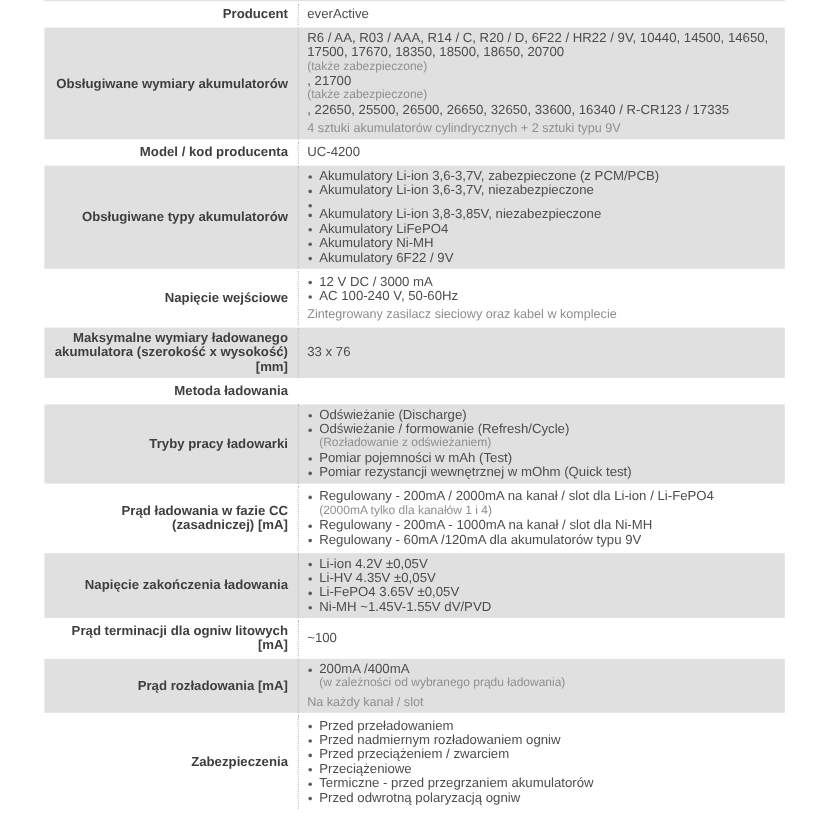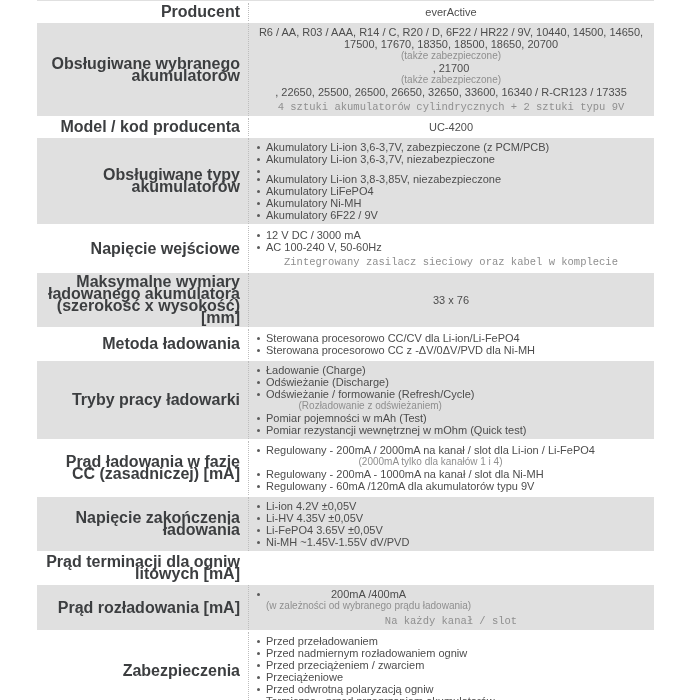--- a/index.html
+++ b/index.html
@@ -40,70 +40,68 @@
     display: flex;
     flex-direction: column;
     justify-content: center;
     box-sizing: border-box;
   }
   .label-cell {
     width: 211px;
     flex: none;
     text-align: right;
     padding: 3px 8px 3px 4px;
-    font-size: 16px;
+    font-size: 11px;
     line-height: 12px;
     font-weight: 700;
     color: var(--label-color);
   }
   .value-cell {
     flex: 1;
     border-left: 1px dotted var(--divider);
     padding: 3px 8px 3px 7px;
     font-size: 11px;
     line-height: 12px;
     color: var(--text-color);
-    text-align: center;
   }
   .line { margin: 0; }
   .line.bullet { display: flex; }
   .dot {
     width: 3px;
     height: 3px;
     border-radius: 50%;
     background: #5a5a5a;
     flex: none;
     margin: 5px 6px 0 1px;
   }
   .seg.muted {
     color: var(--muted-color);
     font-size: 10px;
   }
   .line.note {
     color: var(--muted-color);
     font-size: 10.5px;
     margin-top: 3px;
-    font-family: Liberation Mono, monospace;
   }
   .line.note .seg { font-size: 10.5px; color: var(--muted-color); }
 </style>
 </head>
 <body>
 
 <div class="spec-table">
   <div class="top-sliver"></div>
 
 <div class="row">
       <div class="cell label-cell">Producent</div>
       <div class="cell value-cell">
         <div class="line plain"><span class="parts"><span class="seg">everActive</span></span></div>
       </div>
     </div>
     <div class="row shade">
-      <div class="cell label-cell">Obsługiwane wybranego akumulatorów</div>
+      <div class="cell label-cell">Obsługiwane wymiary akumulatorów</div>
       <div class="cell value-cell">
         <div class="line plain"><span class="parts"><span class="seg">R6 / AA, R03 / AAA, R14 / C, R20 / D, 6F22 / HR22 / 9V, 10440, 14500, 14650, 17500, 17670, 18350, 18500, 18650, 20700 </span><div class="seg muted">(także zabezpieczone)</div><span class="seg">, 21700 </span><div class="seg muted">(także zabezpieczone)</div><span class="seg">, 22650, 25500, 26500, 26650, 32650, 33600, 16340 / R-CR123 / 17335</span></span></div>
         <div class="line note"><span class="parts"><span class="seg">4 sztuki akumulatorów cylindrycznych + 2 sztuki typu 9V</span></span></div>
       </div>
     </div>
     <div class="row">
       <div class="cell label-cell">Model / kod producenta</div>
       <div class="cell value-cell">
         <div class="line plain"><span class="parts"><span class="seg">UC-4200</span></span></div>
       </div>
@@ -155,40 +153,26 @@
       </div>
     </div>
     <div class="row shade">
       <div class="cell label-cell">Maksymalne wymiary ładowanego akumulatora (szerokość x wysokość) [mm]</div>
       <div class="cell value-cell">
         <div class="line plain"><span class="parts"><span class="seg">33 x 76</span></span></div>
       </div>
     </div>
     <div class="row">
       <div class="cell label-cell">Metoda ładowania</div>
-      <div class="cell value-cell">
-        <div class="line bullet">
-          <span class="dot"></span>
-          <span class="parts"><span class="seg">Sterowana procesorowo CC/CV dla Li-ion/Li-FePO4</span></span>
-        </div>
-        <div class="line bullet">
-          <span class="dot"></span>
-          <span class="parts"><span class="seg">Sterowana procesorowo CC z -ΔV/0ΔV/PVD dla Ni-MH</span></span>
-        </div>
-      </div>
     </div>
     <div class="row shade">
       <div class="cell label-cell">Tryby pracy ładowarki</div>
       <div class="cell value-cell">
         <div class="line bullet">
           <span class="dot"></span>
-          <span class="parts"><span class="seg">Ładowanie (Charge)</span></span>
-        </div>
-        <div class="line bullet">
-          <span class="dot"></span>
           <span class="parts"><span class="seg">Odświeżanie (Discharge)</span></span>
         </div>
         <div class="line bullet">
           <span class="dot"></span>
           <span class="parts"><span class="seg">Odświeżanie / formowanie (Refresh/Cycle)</span><div class="seg muted"> (Rozładowanie z odświeżaniem)</div></span>
         </div>
         <div class="line bullet">
           <span class="dot"></span>
           <span class="parts"><span class="seg">Pomiar pojemności w mAh (Test)</span></span>
         </div>
@@ -231,20 +215,23 @@
           <span class="parts"><span class="seg">Li-FePO4 3.65V ±0,05V</span></span>
         </div>
         <div class="line bullet">
           <span class="dot"></span>
           <span class="parts"><span class="seg">Ni-MH ~1.45V-1.55V dV/PVD</span></span>
         </div>
       </div>
     </div>
     <div class="row">
       <div class="cell label-cell">Prąd terminacji dla ogniw litowych [mA]</div>
+      <div class="cell value-cell">
+        <div class="line plain"><span class="parts"><span class="seg">~100</span></span></div>
+      </div>
     </div>
     <div class="row shade">
       <div class="cell label-cell">Prąd rozładowania [mA]</div>
       <div class="cell value-cell">
         <div class="line bullet">
           <span class="dot"></span>
           <span class="parts"><span class="seg">200mA /400mA</span><div class="seg muted"> (w zależności od wybranego prądu ładowania)</div></span>
         </div>
         <div class="line note"><span class="parts"><span class="seg">Na każdy kanał / slot</span></span></div>
       </div>
@@ -263,21 +250,21 @@
         <div class="line bullet">
           <span class="dot"></span>
           <span class="parts"><span class="seg">Przed przeciążeniem / zwarciem</span></span>
         </div>
         <div class="line bullet">
           <span class="dot"></span>
           <span class="parts"><span class="seg">Przeciążeniowe</span></span>
         </div>
         <div class="line bullet">
           <span class="dot"></span>
+          <span class="parts"><span class="seg">Termiczne - przed przegrzaniem akumulatorów</span></span>
+        </div>
+        <div class="line bullet">
+          <span class="dot"></span>
           <span class="parts"><span class="seg">Przed odwrotną polaryzacją ogniw</span></span>
-        </div>
-        <div class="line bullet">
-          <span class="dot"></span>
-          <span class="parts"><span class="seg">Termiczne - przed przegrzaniem akumulatorów</span></span>
         </div>
       </div>
     </div>
   </div>
 
 </body></html>

